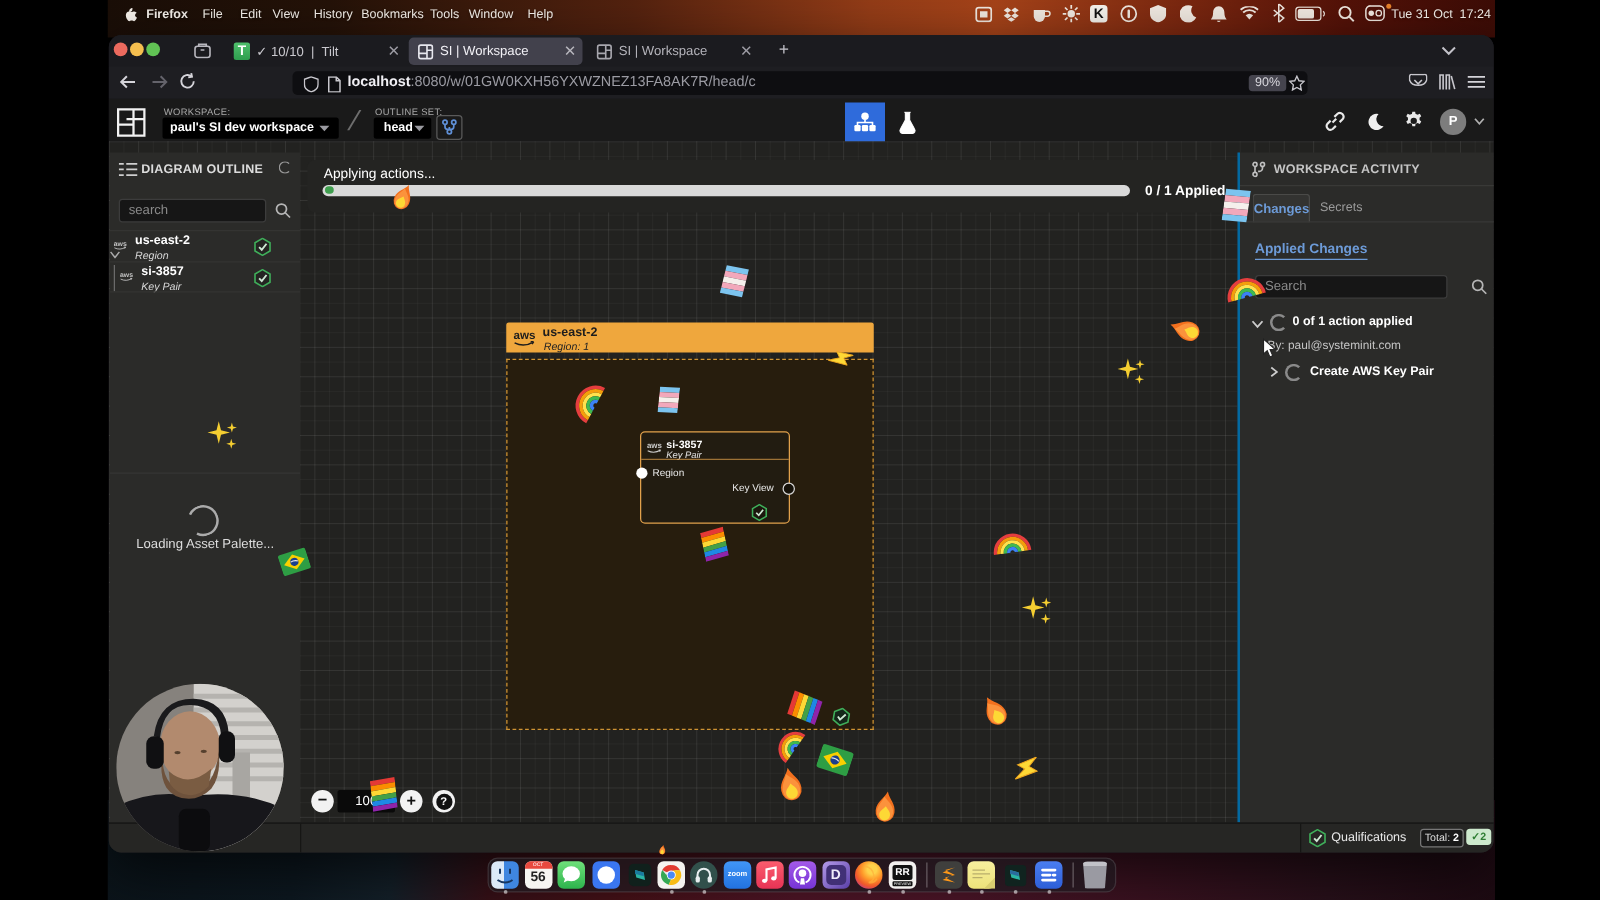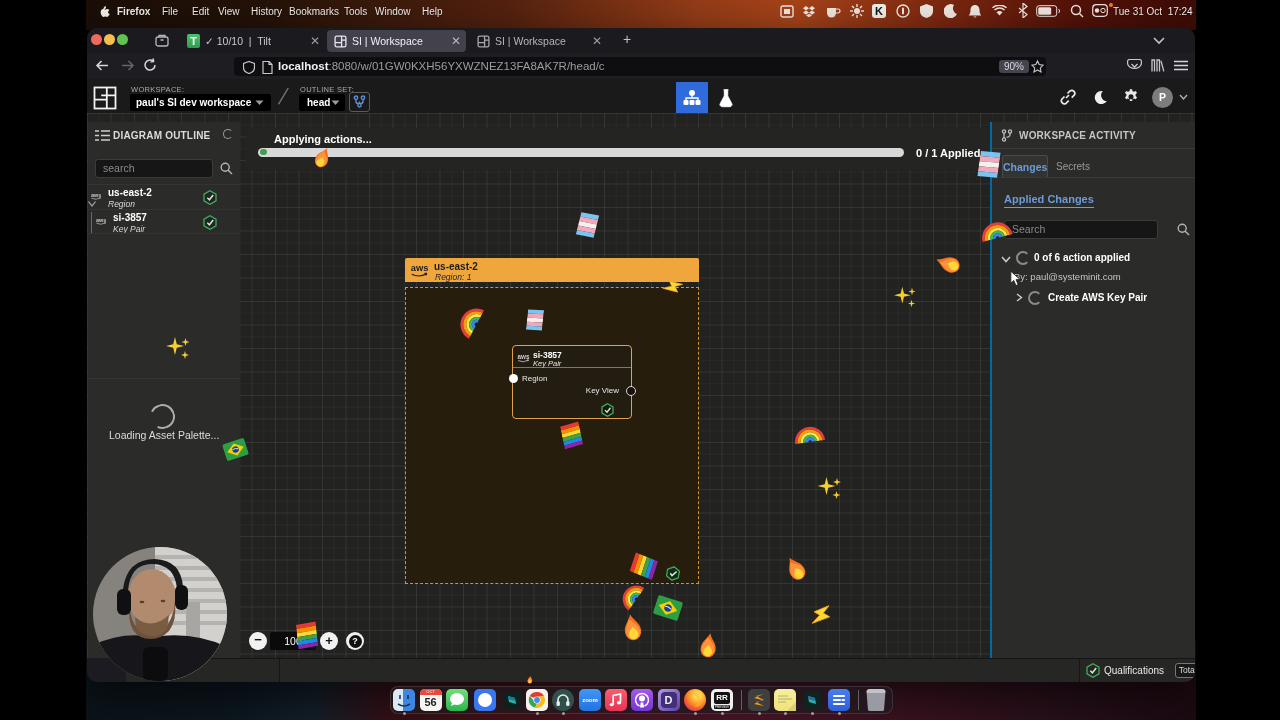--- a/index.html
+++ b/index.html
@@ -19,21 +19,21 @@
 .drop{position:absolute;background:#000;border-radius:2px;color:#fff;font-weight:bold;font-size:10px;white-space:nowrap;}
 .canvas{position:absolute;left:0;top:85px;width:1108px;height:545px;background-color:#222220;
  background-image:
  linear-gradient(rgba(255,255,255,0.05) 1px,transparent 1px),
  linear-gradient(90deg,rgba(255,255,255,0.05) 1px,transparent 1px),
  linear-gradient(rgba(255,255,255,0.03) 1px,transparent 1px),
  linear-gradient(90deg,rgba(255,255,255,0.03) 1px,transparent 1px);
  background-size:23.5px 23.5px,23.5px 23.5px,11.75px 11.75px,11.75px 11.75px;}
 .panel{position:absolute;top:94px;height:536px;background:#2b2b29;}
 .spin{display:inline-block;border-radius:50%;border:2px solid #8a8a8a;border-right-color:transparent;}
-.statusbar{position:absolute;left:0;top:630px;width:1108px;height:24px;background:#262624;border-top:1px solid #151513;margin-left:39px;}
+.statusbar{position:absolute;left:0;top:630px;width:1108px;height:24px;background:#262624;border-top:1px solid #151513;}
 .dock{position:absolute;left:390px;top:686px;width:503px;height:28px;background:rgba(32,27,34,.66);border:1px solid rgba(255,255,255,.12);border-radius:8px;box-sizing:border-box;}
 .dki{position:absolute;top:689px;width:22px;height:22px;border-radius:5px;}
 .dot{position:absolute;top:712px;width:3px;height:3px;border-radius:50%;background:rgba(255,255,255,.55);}
 </style></head>
 <body>
 <div class="desktop">
 <div class="wp-top"></div>
 <div class="wp-bottom"></div>
 <div class="menubar">
  <svg class="ab" style="left:14px;top:6px" width="11" height="12" viewBox="0 0 13 14">
@@ -249,21 +249,21 @@
         </g>
       </svg>
   <div class="ab" style="left:1065px;top:8px;width:21px;height:21px;border-radius:50%;background:#7d7d7d;color:#fff;font-weight:bold;font-size:10.5px;text-align:center;line-height:21px">P</div>
   <svg class="ab" style="left:1092px;top:15px" width="9" height="7">
         <path d="M1 1 L4.5 5 L8 1" stroke="#b0b0b0" stroke-width="1.4" fill="none"></path>
       </svg>
  </div>
  <div class="canvas"></div>
 
  <div class="ab" style="left:159px;top:100px;width:747px;height:42px;background:#242422;border-radius:6px">
-   <div class="ab" style="left:28px;top:5px;color:#fff;font-weight:bold;font-size:11px">Applying actions...</div>
+   <div class="ab" style="left:13px;top:5px;color:#fff;font-weight:normal;font-size:11px">Applying actions...</div>
    <div class="ab" style="left:12px;top:19.5px;width:646px;height:9px;background:#d9d9d9;border-radius:5px">
         <div class="ab" style="left:1.5px;top:1.5px;width:7px;height:6px;background:#3f9e4e;border-radius:3px"></div>
       </div>
    <div class="ab" style="left:670px;top:18.5px;color:#fff;font-weight:bold;font-size:11px">0 / 1 Applied</div>
  </div>
  <div class="ab" style="left:318px;top:230px;width:294px;height:24px;background:#efa73d;border-radius:2px 2px 0 0">
    <svg class="ab" style="left:5px;top:4px" width="22" height="17" viewBox="0 0 26 20">
         <text x="1" y="11" font-size="11" font-weight="bold" fill="#1d1d1d" font-family="Liberation Sans">aws</text>
         <path d="M2 14.5 Q 11 19 20 13.5 M20 13.5 l-2.8 -0.2 M20 13.5 l-1.5 2.2" stroke="#1d1d1d" fill="none" stroke-width="1.4"></path>
       </svg>
@@ -360,21 +360,21 @@
    <div class="ab" style="left:12px;top:71px;color:#6d9bd8;font-weight:bold;font-size:11px;border-bottom:1.5px solid #6d9bd8;padding-bottom:2px">Applied Changes</div>
    <div class="ab" style="left:12px;top:98px;width:152px;height:17px;background:#161616;border:1px solid #3c3c3c;border-radius:3px;color:#8a8a8a;font-size:10.5px;line-height:17px"><span style="padding-left:7px">Search</span></div>
    <svg class="ab" style="left:185px;top:101px" width="13" height="13">
         <circle cx="5.2" cy="5.2" r="4" fill="none" stroke="#b5b5b5" stroke-width="1.4"></circle>
         <line x1="8.2" y1="8.2" x2="12" y2="12" stroke="#b5b5b5" stroke-width="1.4"></line>
       </svg>
    <svg class="ab" style="left:9px;top:134px" width="10" height="7">
         <path d="M1 1 L5 5.5 L9 1" stroke="#ccc" stroke-width="1.5" fill="none"></path>
       </svg>
    <span class="spin ab" style="left:24px;top:129px;width:10px;height:10px;border-color:#8a8a8a;border-right-color:transparent"></span>
-   <div class="ab" style="left:42px;top:130px;color:#fff;font-weight:bold;font-size:10px">0 of 6 action applied</div>
+   <div class="ab" style="left:42px;top:130px;color:#fff;font-weight:bold;font-size:10px">0 of 1 action applied</div>
    <div class="ab" style="left:22px;top:148.5px;color:#c5c5c5;font-size:9.5px">By: paul@systeminit.com</div>
    <svg class="ab" style="left:24px;top:171px" width="7" height="9">
         <path d="M1 1 L5.5 4.5 L1 8" stroke="#ccc" stroke-width="1.4" fill="none"></path>
       </svg>
    <span class="spin ab" style="left:36px;top:168.5px;width:10px;height:10px;border-color:#8a8a8a;border-right-color:transparent"></span>
    <div class="ab" style="left:56px;top:169.5px;color:#fff;font-weight:bold;font-size:10px">Create AWS Key Pair</div>
  </div>
  <div class="statusbar">
    <div class="ab" style="left:953px;top:0;height:24px;border-left:1px solid #161614"></div>
    <div class="ab" style="left:153px;top:0;height:24px;border-left:1px solid #161614"></div>

